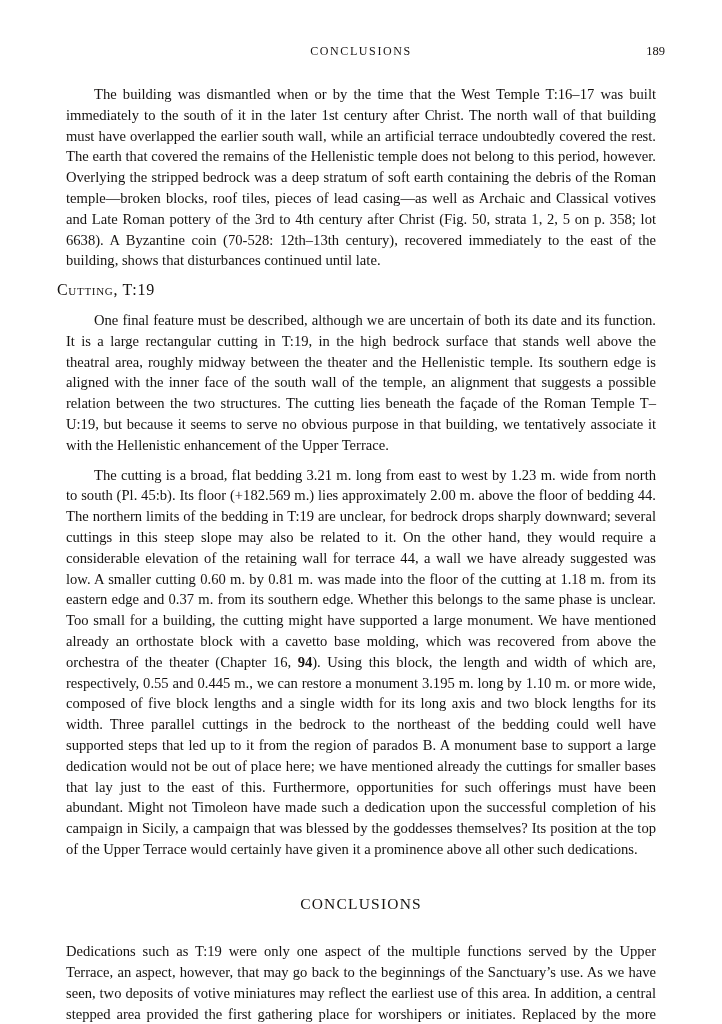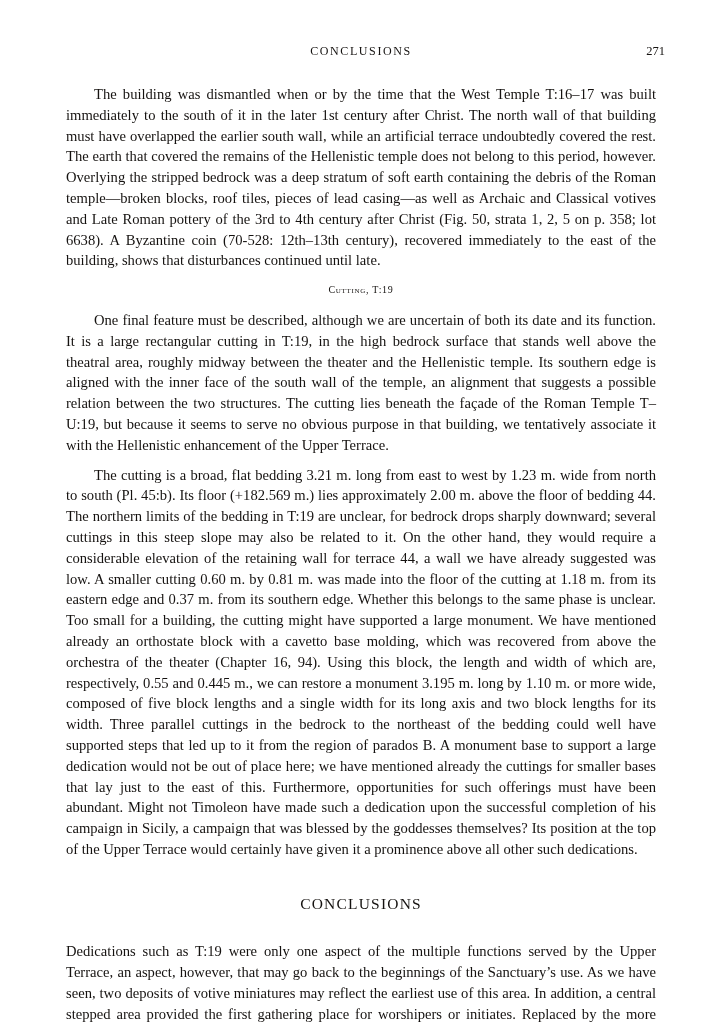--- a/index.html
+++ b/index.html
@@ -48,43 +48,43 @@
   }
   p.para {
     margin: 9px;
   }
   p.indent {
     text-indent: 28px;
   }
   .section-heading {
     margin: 2px 0 5px 0;
     font-weight: normal;
-    font-size: 10px;
+    font-size: 16px;
     letter-spacing: 0.7px;
     font-variant: small-caps;
-    text-align: center;
+    text-align: left;
   }
   .center-heading {
     margin: 34px 0 27px 0;
     text-align: center;
     font-weight: normal;
     font-size: 15.5px;
     letter-spacing: 1.2px;
   }
-  .run-b { font-weight: normal; }
+  .run-b { font-weight: bold; }
   .run-sc { font-variant: small-caps; }
 </style>
 </head>
 <body>
 
 <div class="page">
 
   <header class="running-head">
     <span class="rh-title">CONCLUSIONS</span>
-    <span class="rh-page">271</span>
+    <span class="rh-page">189</span>
   </header>
 
   <main class="body-text">
 
     <p class="para indent">The building was dismantled when or by the time that the West Temple T:16–17 was built immediately to the south of it in the later 1st century after Christ. The north wall of that building must have overlapped the earlier south wall, while an artificial terrace undoubtedly covered the rest. The earth that covered the remains of the Hellenistic temple does not belong to this period, however. Overlying the stripped bedrock was a deep stratum of soft earth containing the debris of the Roman temple—broken blocks, roof tiles, pieces of lead casing—as well as Archaic and Classical votives and Late Roman pottery of the 3rd to 4th century after Christ (Fig. 50, strata 1, 2, 5 on p. 358; lot 6638). A Byzantine coin (70-528: 12th–13th century), recovered immediately to the east of the building, shows that disturbances continued until late.</p>
 
     <h3 class="section-heading">Cutting, T:19</h3>
 
     <p class="para indent">One final feature must be described, although we are uncertain of both its date and its function. It is a large rectangular cutting in T:19, in the high bedrock surface that stands well above the theatral area, roughly midway between the theater and the Hellenistic temple. Its southern edge is aligned with the inner face of the south wall of the temple, an alignment that suggests a possible relation between the two structures. The cutting lies beneath the façade of the Roman Temple T–U:19, but because it seems to serve no obvious purpose in that building, we tentatively associate it with the Hellenistic enhancement of the Upper Terrace.</p>
 

